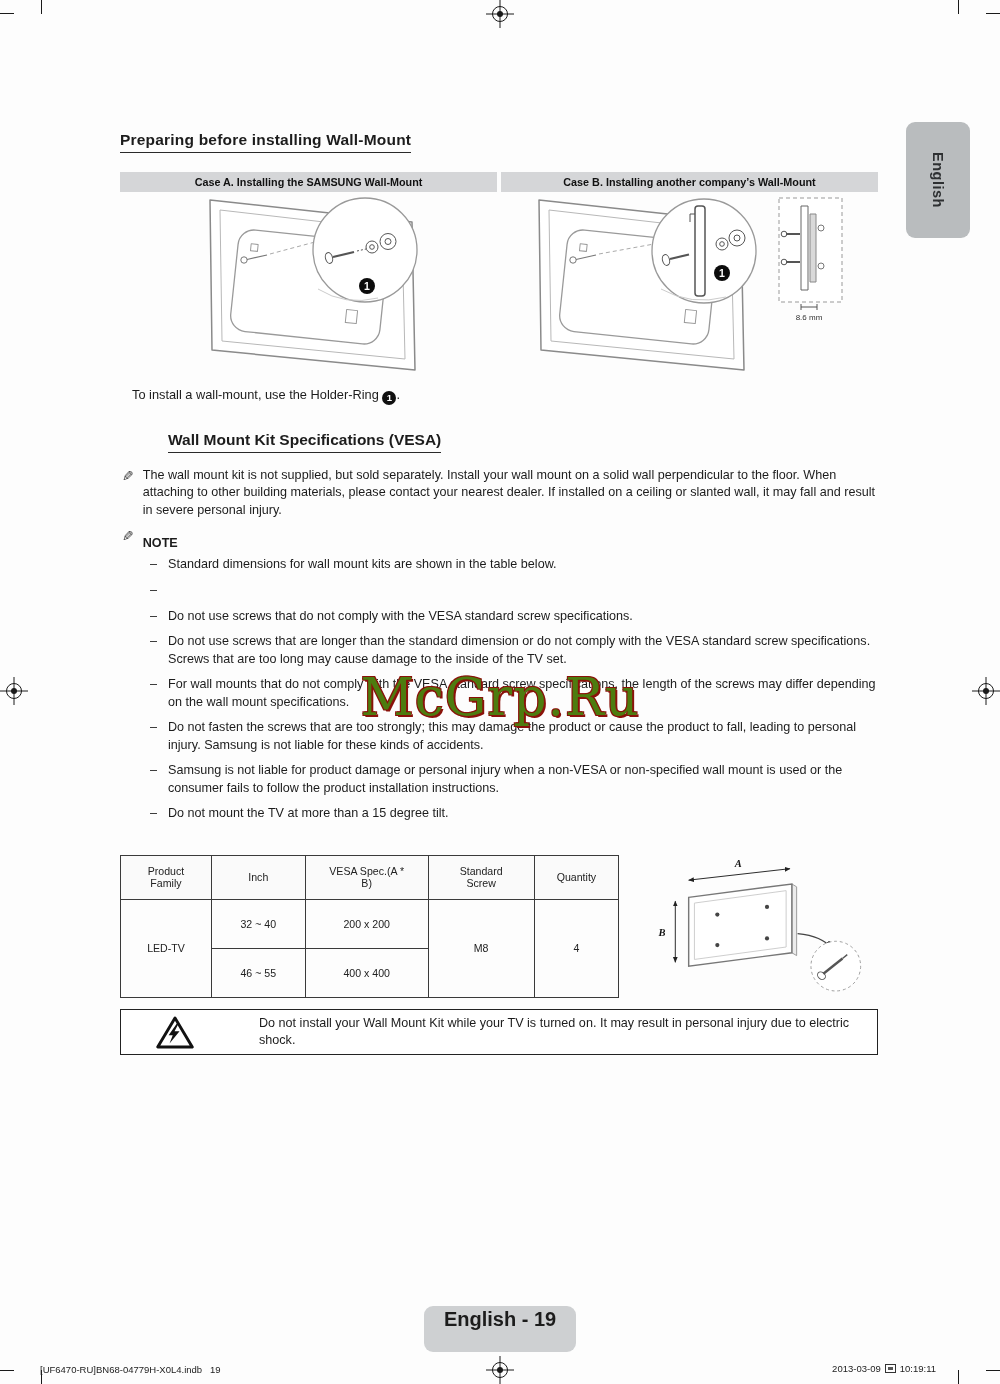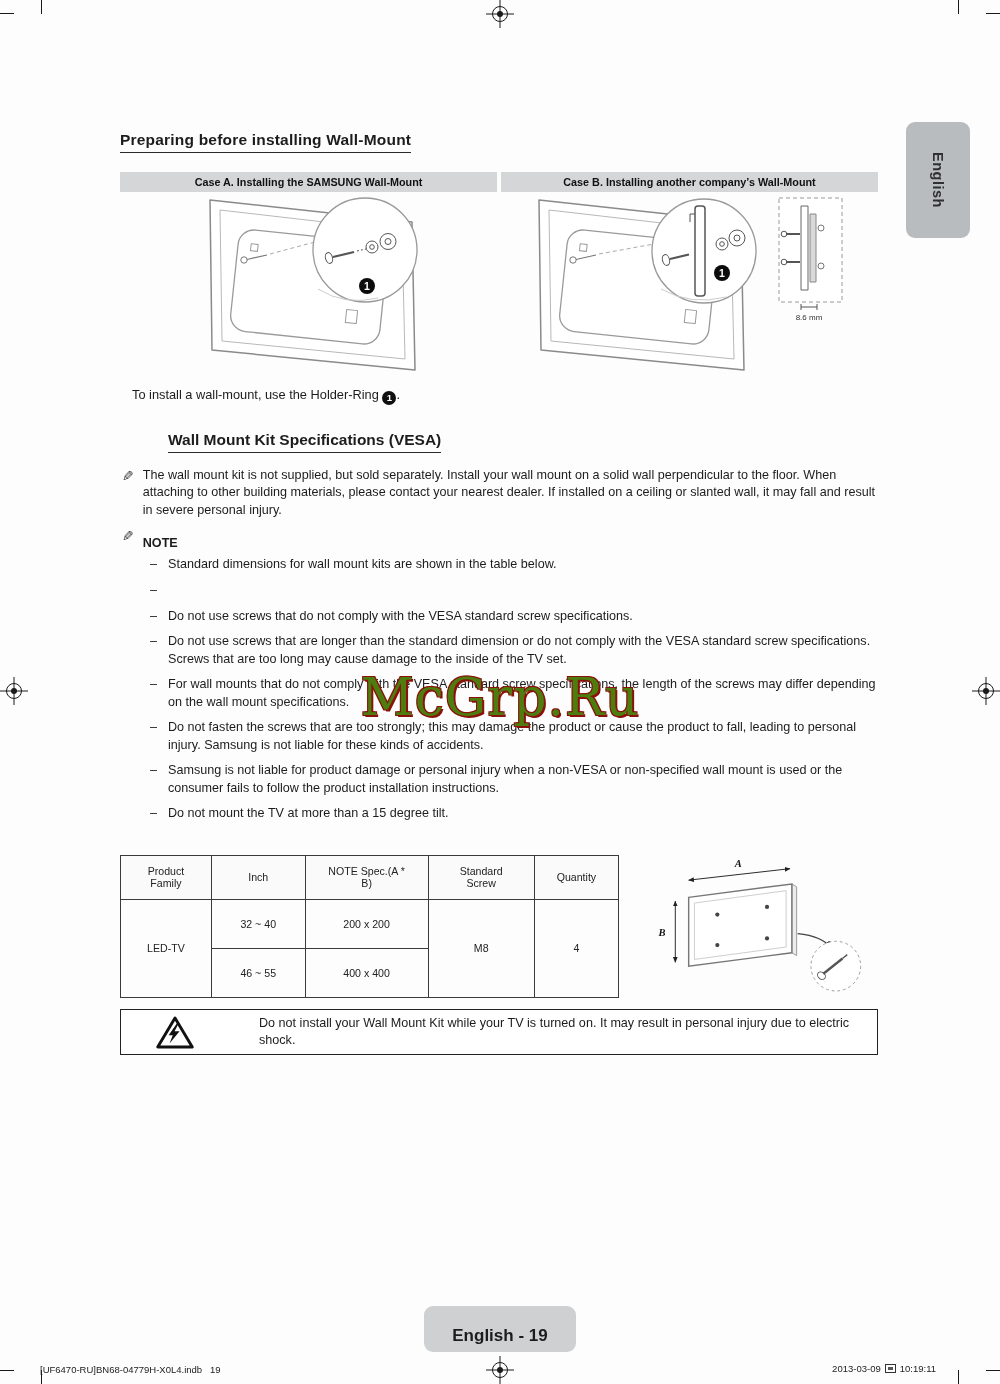--- a/index.html
+++ b/index.html
@@ -75,22 +75,22 @@
     position:absolute; left:120px; top:1009px; width:758px; height:46px;
     border:1.3px solid #222; display:flex; align-items:center; background:#fff;
   }
   .warning .w-icon { margin-left:34px; flex:0 0 auto; }
   .warning .w-text { margin-left:64px; font-size:12.6px; line-height:1.35; width:620px; }
 
   
   .page-num {
     position:absolute; left:424px; top:1306px; width:152px; height:46px;
     background:#ced0d2; border-radius:9px;
-    display:flex; justify-content:center; align-items:flex-start; padding-top:20px;
-    font-weight:bold; font-size:17px; color:#1c1c1c;text-align:right;
+    display:flex; justify-content:center; align-items:flex-start; padding-top:2px;
+    font-weight:bold; font-size:20px; color:#1c1c1c;text-align:right;
   }
 
   
   .pf-left { position:absolute; left:40px; top:1364px; font-size:9.5px; color:#222; white-space:pre; }
   .pf-right { position:absolute; right:64px; top:1363px; font-size:9.5px; color:#222; display:flex; align-items:center; gap:4px; }
   .mini-icon { display:inline-block; width:11px; height:9px; border:1px solid #333; position:relative; }
   .mini-icon::after { content:""; position:absolute; inset:2px; background:#555; }
 
   
   .watermark {
@@ -272,21 +272,21 @@
           <col style="width:93px">
           <col style="width:100px">
           <col style="width:134px">
           <col style="width:110px">
           <col style="width:64px">
         </colgroup>
       <thead>
         <tr>
           <th>Product Family</th>
           <th>Inch</th>
-          <th>NOTE Spec.(A * B)</th>
+          <th>VESA Spec.(A * B)</th>
           <th>Standard Screw</th>
           <th>Quantity</th>
         </tr>
       </thead>
       <tbody>
         <tr>
           <td rowspan="2">LED-TV</td>
           <td>32 ~ 40</td>
           <td>200 x 200</td>
           <td rowspan="2">M8</td>

